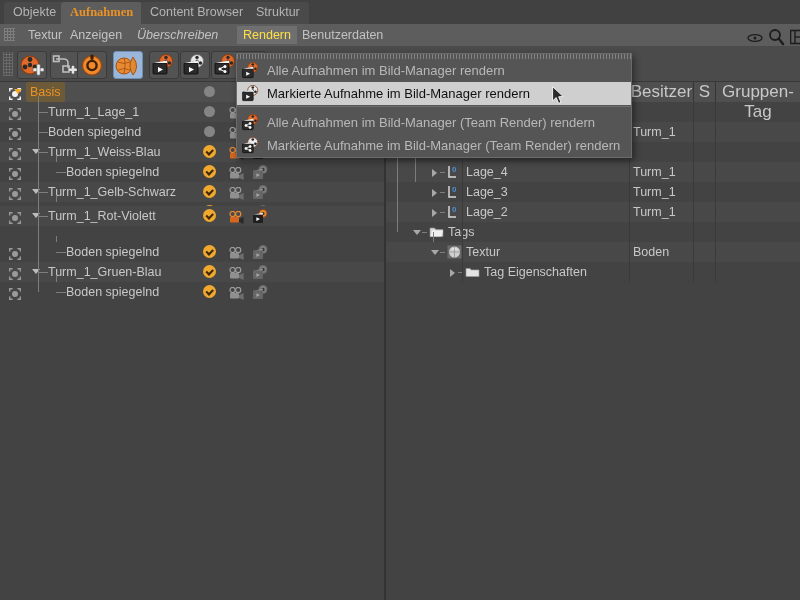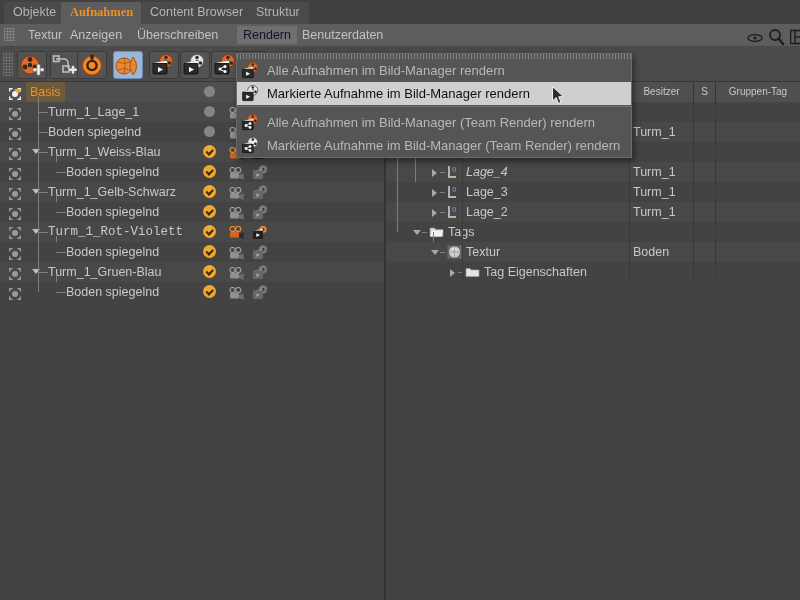--- a/index.html
+++ b/index.html
@@ -26,22 +26,22 @@
 
   
   .menubar{position:absolute;left:0;top:24px;width:800px;height:22px;background:#5d5d5d;}
   .grip{position:absolute;left:4px;top:28px;width:11px;height:13px;
     background:
       repeating-linear-gradient(0deg,#8a8a8a 0px,#8a8a8a 1px,transparent 1px,transparent 3px),
       repeating-linear-gradient(90deg,#8a8a8a 0px,#8a8a8a 1px,transparent 1px,transparent 3px);
     opacity:.75;}
   .mitem{position:absolute;top:26px;height:18px;line-height:18px;font-size:12.5px;
     color:#c2c2c2;padding:0 6px;white-space:nowrap;}
-  .mitem.on{background:#6f6f6f;color:#0f172a;}
-  #m0{left:22px;} #m1{left:64px;} #m2{left:131px;} #m3{left:237px;} #m4{left:296px;}
+  .mitem.on{background:#6f6f6f;color:#fde047;}
+  #m0{left:22px;} #m1{left:64px;} #m2{left:131px;font-style:italic;} #m3{left:237px;} #m4{left:296px;}
 
   
   .iconbar{position:absolute;left:0;top:46px;width:800px;height:36px;background:#4b4b4b;
            border-bottom:1px solid #383838;}
   .tgrip{position:absolute;left:3px;top:52px;width:10px;height:24px;
     background:
       repeating-linear-gradient(0deg,#7e7e7e 0px,#7e7e7e 1px,transparent 1px,transparent 3px),
       repeating-linear-gradient(90deg,#7e7e7e 0px,#7e7e7e 1px,transparent 1px,transparent 3px);
     opacity:.6;}
   .tbtn{position:absolute;top:51px;width:30px;height:28px;border-radius:3px;
@@ -71,21 +71,21 @@
   .tline{position:absolute;background:#7d7d7d;}
 
   
   .graydot{position:absolute;width:11px;height:11px;border-radius:50%;background:#858585;top:4px;}
   .check{position:absolute;width:13px;height:13px;border-radius:50%;background:#f0a830;top:3px;}
   .check:after{content:"";position:absolute;left:3px;top:3.5px;width:5px;height:2.5px;
     border-left:2px solid #3a2a08;border-bottom:2px solid #3a2a08;transform:rotate(-45deg);}
 
   
   .colhdr{position:absolute;top:82px;height:20px;background:#4f4f4f;border-left:1px solid #353535;
-          font-size:10px;color:#c8c8c8;line-height:20px;text-align:center;}
+          font-size:17px;color:#c8c8c8;line-height:20px;text-align:center;}
   .colline{position:absolute;background:#3a3a3a;width:1px;}
 
   
   #dropdown{position:absolute;left:236px;top:53px;width:396px;height:105px;
     background:#555555;border:1px solid #6b6b6b;box-shadow:2px 3px 7px rgba(0,0,0,.45);}
   #dropdown .dgrip{position:absolute;left:0;top:0;width:100%;height:5px;
     background:repeating-linear-gradient(90deg,#8d8d8d 0px,#8d8d8d 1px,transparent 1px,transparent 3px);
     opacity:.8;}
   .mrow{position:absolute;left:0;width:100%;height:23px;}
   .mrow.hl{background:#cfcfcf;}
@@ -344,21 +344,21 @@
               <path d="M10 8 l4.6 -2 v7 l-4.6 -2z" fill="#6d6d6d"></path>
             </svg></div>
           <div style="position: absolute; left: 252px; top: 3px; width: 18px; height: 15px;"><svg width="18" height="15" viewBox="0 0 18 15">
               <circle cx="11" cy="4.4" r="4" fill="#7c7c7c" stroke="#6a6a6a" stroke-width=".8"></circle>
               <circle cx="11" cy="4.4" r="1.5" fill="#2e2e2e"></circle>
               <rect x="1" y="5.6" width="10" height="8.4" rx="1" fill="#666"></rect>
               <path d="M1 5.6 l10 -1.8 l0 1.8z" fill="#8b8b8b"></path>
               <path d="M4.4 8.2 l3.6 1.9 l-3.6 1.9z" fill="#a5a5a5"></path>
             </svg></div>
         </div>
-        <div class="row alt" style="top: 140px; font-family: Liberation Mono, monospace;">
+        <div class="row alt" style="top: 124px;">
           <div class="viewbox"><svg width="12" height="12" viewBox="0 0 12 12">
               <circle cx="6" cy="6" r="3" fill="#9a9a9a"></circle>
               <path d="M0 0h3.6v1.4H1.4V3.6H0z M12 0h-3.6v1.4h2.2V3.6H12z M0 12h3.6v-1.4H1.4V8.4H0z M12 12h-3.6v-1.4h2.2V8.4H12z" fill="#9a9a9a"></path>
             </svg></div>
           <div class="tline" style="left: 38px; top: 10px; width: 10px; height: 1px;"></div>
           <div style="position: absolute; left: 32px; top: 7px; width: 0px; height: 0px; border-left: 4.5px solid transparent; border-right: 4.5px solid transparent; border-top: 5px solid rgb(189, 189, 189);"></div>
           <div class="rowlabel" style="left: 48px;">Turm_1_Rot-Violett</div>
           <div class="check" style="left: 203px;"></div>
           <div style="position: absolute; left: 229px; top: 4px; width: 16px; height: 13px;"><svg width="16" height="13" viewBox="0 0 16 13">
               <circle cx="3.6" cy="3" r="2.6" fill="none" stroke="#e88a33" stroke-width="1.2"></circle>
@@ -457,21 +457,21 @@
           <div class="rowlabel" style="left: 247px;">Turm_1</div>
         </div>
         <div class="row" style="top: 60px;"></div>
         <div class="row alt" style="top: 80px;">
           <div style="position: absolute; left: 46px; top: 7px; width: 0px; height: 0px; border-top: 4.5px solid transparent; border-bottom: 4.5px solid transparent; border-left: 5px solid rgb(168, 168, 168);"></div>
           <div class="tline" style="left: 54px; top: 10px; width: 5px; height: 1px;"></div>
           <div style="position: absolute; left: 61px; top: 3px; width: 15px; height: 14px;"><svg width="15" height="14" viewBox="0 0 15 14">
               <path d="M2 1 v11 h7" fill="none" stroke="#d8d8d8" stroke-width="1.5"></path>
               <text x="5" y="7" font-size="8" font-family="Liberation Sans, sans-serif" font-weight="bold" fill="#4f8fd6">0</text>
             </svg></div>
-          <div class="rowlabel" style="left: 80px; font-style: italic;">Lage_4</div>
+          <div class="rowlabel" style="left: 80px;">Lage_4</div>
           <div class="rowlabel" style="left: 247px;">Turm_1</div>
         </div>
         <div class="row" style="top: 100px;">
           <div style="position: absolute; left: 46px; top: 7px; width: 0px; height: 0px; border-top: 4.5px solid transparent; border-bottom: 4.5px solid transparent; border-left: 5px solid rgb(168, 168, 168);"></div>
           <div class="tline" style="left: 54px; top: 10px; width: 5px; height: 1px;"></div>
           <div style="position: absolute; left: 61px; top: 3px; width: 15px; height: 14px;"><svg width="15" height="14" viewBox="0 0 15 14">
               <path d="M2 1 v11 h7" fill="none" stroke="#d8d8d8" stroke-width="1.5"></path>
               <text x="5" y="7" font-size="8" font-family="Liberation Sans, sans-serif" font-weight="bold" fill="#4f8fd6">0</text>
             </svg></div>
           <div class="rowlabel" style="left: 80px;">Lage_3</div>

